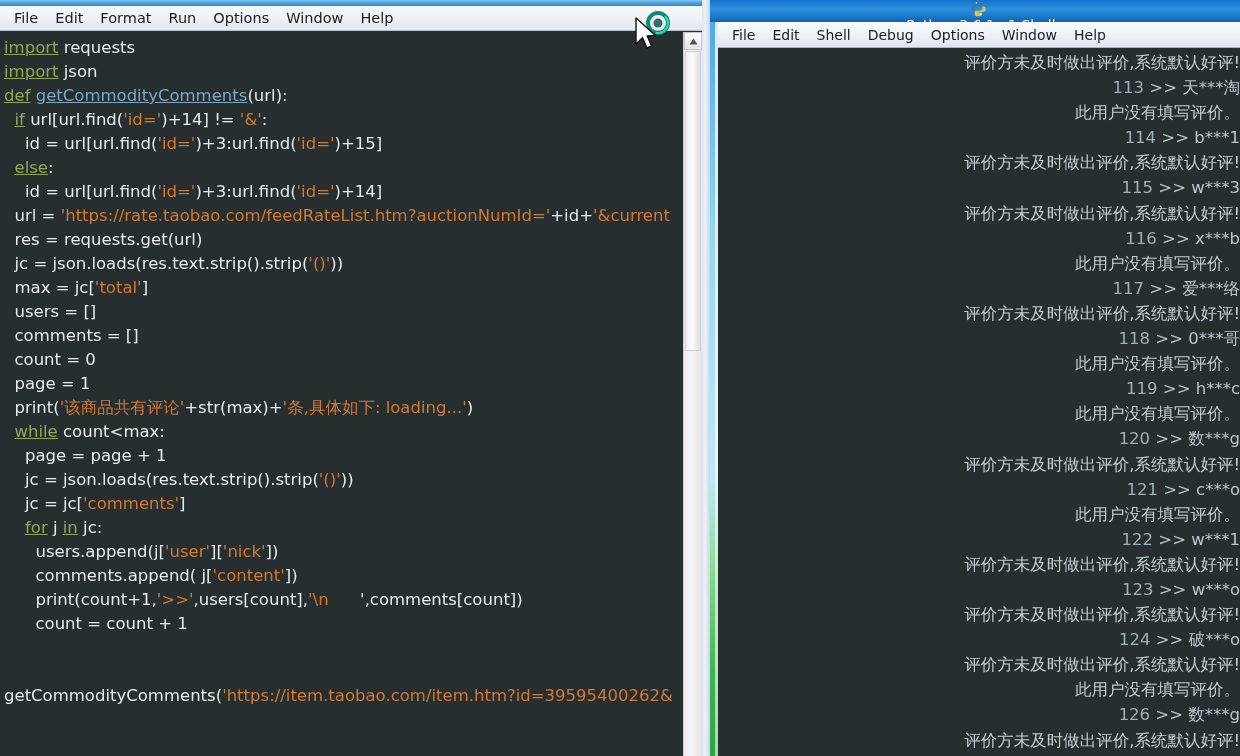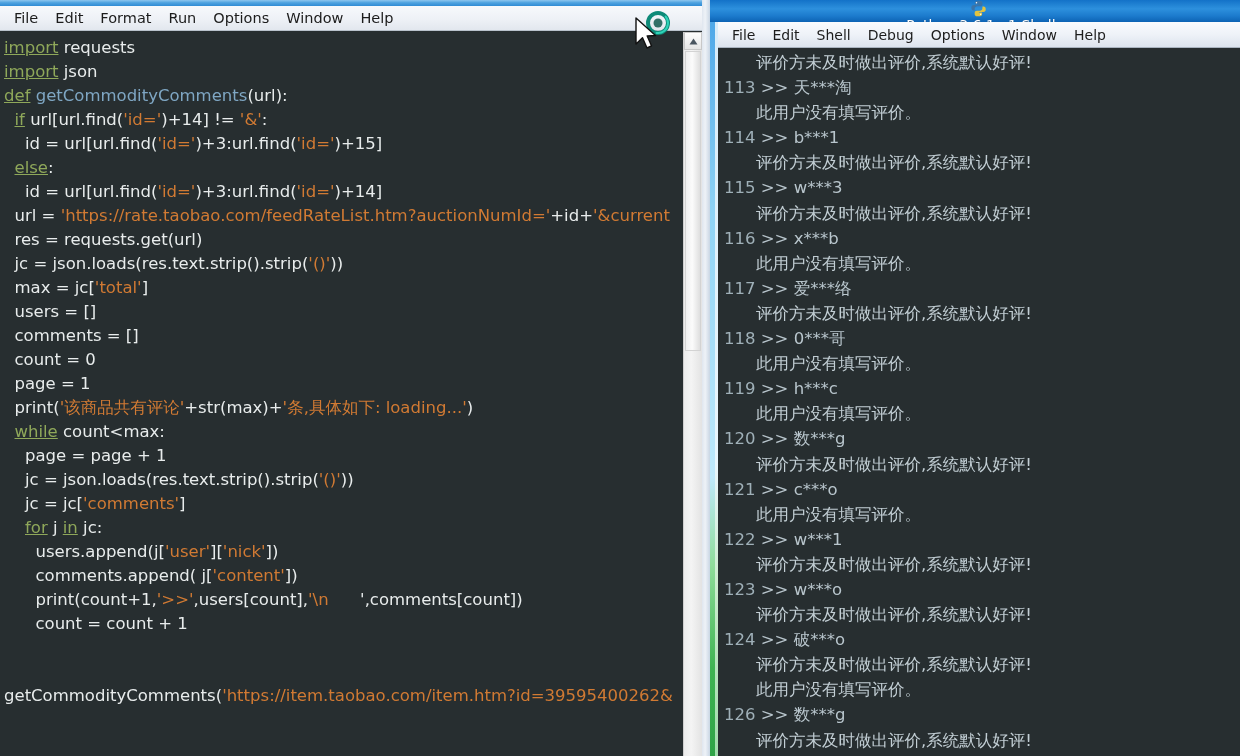--- a/index.html
+++ b/index.html
@@ -53,21 +53,21 @@
   }
   .cline {
     font-family: "DejaVu Sans", "Liberation Sans", sans-serif;
     font-size: 16.5px;
     line-height: 24px;
     color: #e8ecec;
     white-space: pre;
     height: 24px;
   }
   .kw   { color: #8fa85a; text-decoration: underline; }     
-  .fn   { color: #7fa7c4; }     
+  .fn   { color: #7fa7c4; text-decoration: underline; }     
   .str  { color: #d17a33; }     
   .plain{ color: #e8ecec; }
   .cline.blank { height: 24px; }
 
   
   .ed-vscroll {
     position: absolute; right: 8px; top: 32px;
     width: 18px; height: 724px;
     background: linear-gradient(to right, #ececec 0%, #f4f4f4 40%, #e3e3e3 100%);
     border-left: 1px solid #cfcfcf;
@@ -145,20 +145,21 @@
   }
   .shell-menubar .menu-item { font-size: 14px; }
 
   .shell-body {
     position: absolute; left: 8px; top: 48px;
     width: 522px; height: 708px;
     background: #272e30;
     overflow: hidden;
     padding: 2px 0 0 6px;
     box-sizing: border-box;
+    text-align: right;
   }
   .sline {
     font-family: "DejaVu Sans", "Liberation Sans", sans-serif;
     font-size: 16.5px;
     line-height: 25.1px;
     color: #cfd8dd;
     white-space: pre;
     height: 25.1px;
   }
   .sline.idx { color: #b9c6cd; }

